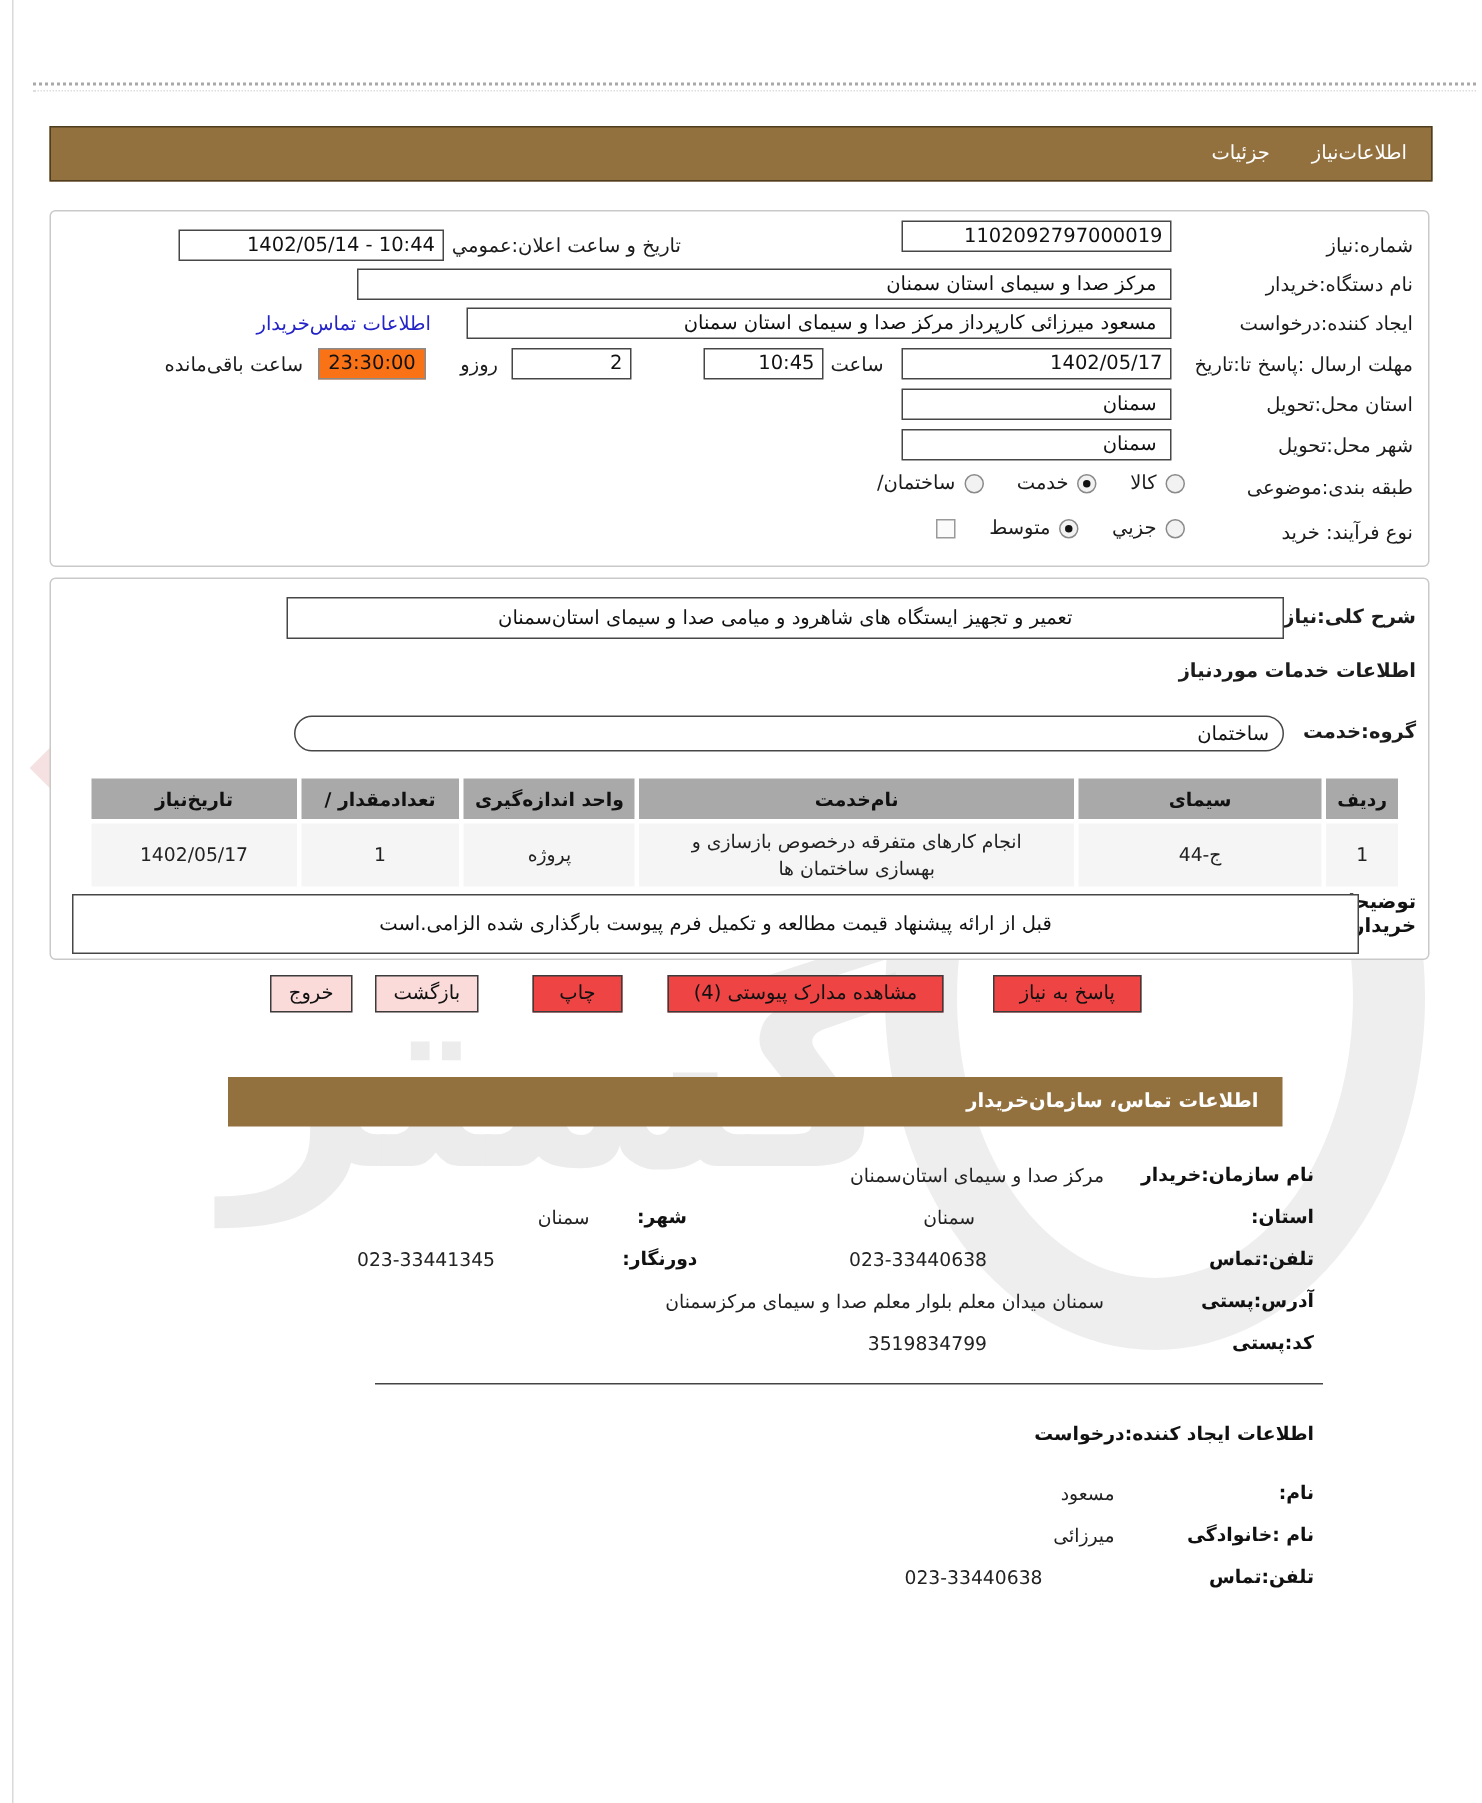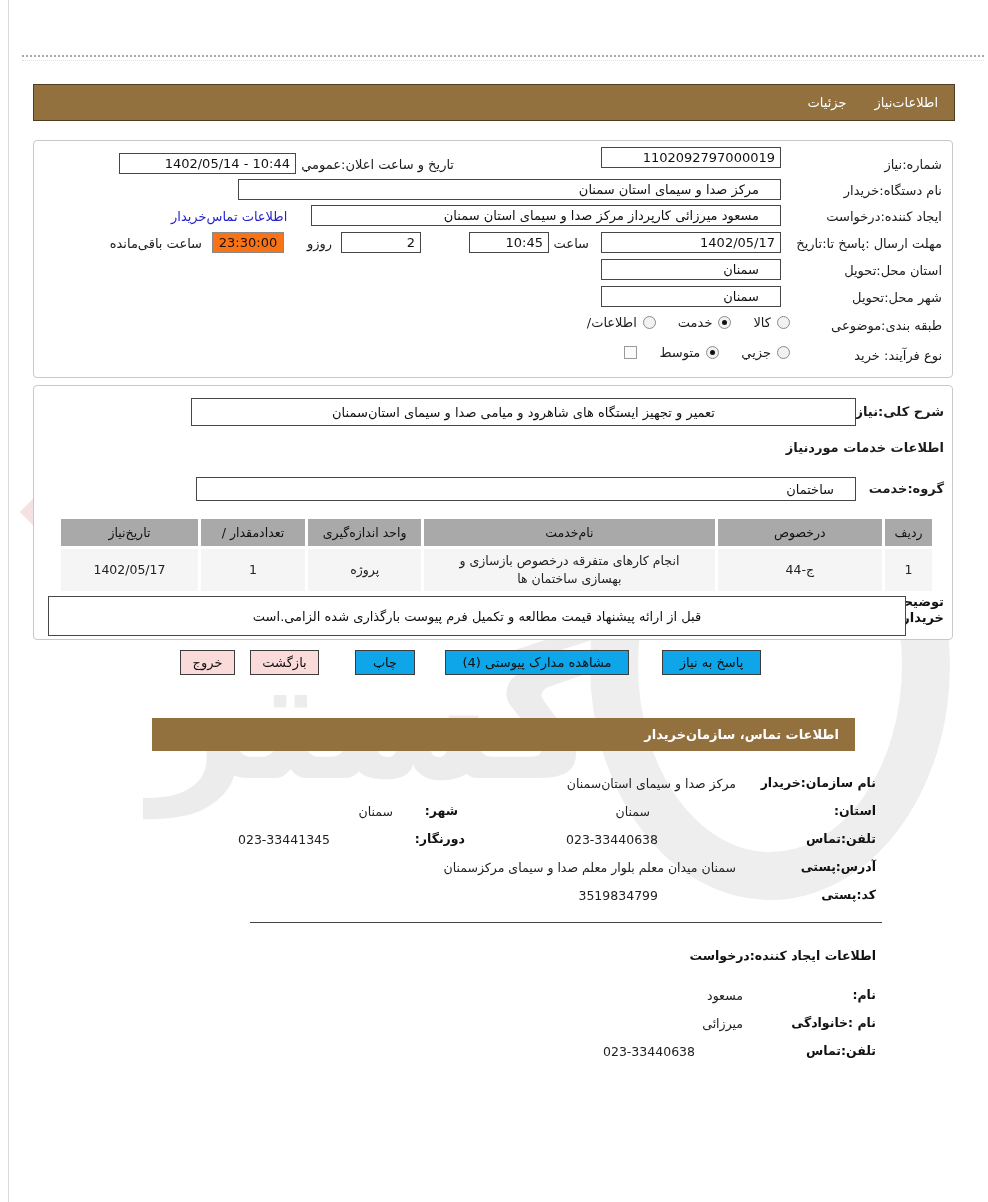--- a/index.html
+++ b/index.html
@@ -28,40 +28,40 @@
   .bar2 .bar2-title { color:#fff; font-size:13px; font-weight:bold; direction:rtl;margin-left:19px; }
 
   .panel { position:absolute; left:33px; background:#fff; border:1px solid #c9c9c9; border-radius:4px; }
   #panel1 { top:140px; width:920px; height:238px; }
   #panel2 { top:385px; width:920px; height:255px; }
 
   .lbl { position:absolute; font-size:13px; color:#1c1c1c; direction:rtl; white-space:nowrap; }
   .lbl.b { font-weight:bold; }
   .box { position:absolute; border:1px solid #474747; background:#fff; height:21px; font-size:13px; color:#111; display:flex; align-items:center; overflow:hidden; white-space:nowrap; }
   .box.num { direction:ltr; justify-content:flex-end; padding:0 5px; }
-  .box.rtl { direction:rtl; padding:0 21px; }
+  .box.rtl { direction:rtl; padding:0 9px; }
   .box.center { justify-content:center; direction:rtl; }
   .box.beige { background:#f97316; border-color:#8a8a8a; justify-content:center; direction:ltr; }
 
   .radio { display:inline-block; width:13px; height:13px; border:1px solid #8a8a8a; border-radius:50%; background:#f2f2f2; position:relative; flex:0 0 auto; }
   .radio.checked::after { content:""; position:absolute; left:3px; top:3px; width:5px; height:5px; border-radius:50%; background:#111; }
   .checkbox { display:inline-block; width:13px; height:13px; border:1px solid #9a9a9a; background:#fbfbfb; flex:0 0 auto; }
   .optrow { position:absolute; display:flex; flex-direction:row; direction:rtl; align-items:center; font-size:13px; color:#1c1c1c; }
   .optrow .optlbl { margin:0 6px 0 22px; white-space:nowrap; }
 
   .blue-link { position:absolute; font-size:13px; color:#2323c8; direction:rtl; white-space:nowrap; cursor:pointer; }
 
   
   .svc-table { position:absolute; left:24px; top:130px; width:877px; border-collapse:separate; border-spacing:3px 3px; direction:rtl; }
-  .svc-table th { background:#a9a9a9; color:#111; font-size:12.5px; font-weight:normal; height:27px; text-align:center; }
+  .svc-table th { background:#a9a9a9; color:#111; font-size:12.5px; font-weight:bold; height:27px; text-align:center; }
   .svc-table td { background:#f5f5f5; color:#222; font-size:12.5px; text-align:center; height:42px; line-height:1.45; }
   .c-row { width:50px; } .c-code { width:182px; } .c-name { width:322px; } .c-unit { width:122px; } .c-qty { width:112px; } .c-date { width:147px; }
 
   .btn { position:absolute; height:25px; border:1px solid #3c3c3c; font-size:13px; color:#111; display:flex; align-items:center; justify-content:center; direction:rtl; cursor:pointer; white-space:nowrap; }
-  .btn.green { background:#0ea5e9; }
+  .btn.green { background:#ef4444; }
   .btn.pink { background:#fbdada; }
 
   .cl { position:absolute; font-size:12.5px; font-weight:bold; color:#111; direction:rtl; white-space:nowrap; }
   .cv { position:absolute; font-size:12.5px; color:#222; direction:rtl; white-space:nowrap; }
   .cv.ltr { direction:ltr; }
   .hr-line { position:absolute; left:250px; top:922px; width:632px; border-top:1px solid #444; }
 
   .notes-lbl { position:absolute; right:8px; top:208px; text-align:right; direction:rtl; font-weight:bold; font-size:13px; line-height:16px; color:#111; }
 </style>
 </head>
@@ -116,47 +116,47 @@
       <div class="lbl" style="right:10px; top:149px;">شهر محل:تحویل</div>
       <div class="box rtl" style="left:567px; top:145px; width:180px;">سمنان</div>
 
       <div class="lbl" style="right:10px; top:177px;">طبقه بندی:موضوعی</div>
       <div class="optrow" style="right:162px; top:174px;">
         <span class="radio"></span>
         <span class="optlbl">کالا</span>
         <span class="radio checked"></span>
         <span class="optlbl">خدمت</span>
         <span class="radio"></span>
-        <span class="optlbl">اطلاعات/</span>
+        <span class="optlbl">ساختمان/</span>
       </div>
 
       <div class="lbl" style="right:10px; top:207px;">نوع فرآیند: خرید</div>
       <div class="optrow" style="right:162px; top:204px;">
         <span class="radio"></span>
         <span class="optlbl">جزیي</span>
         <span class="radio checked"></span>
         <span class="optlbl">متوسط</span>
         <span class="checkbox"></span>
       </div>
     </div>
 
     <div class="panel" id="panel2">
       <div class="lbl b" style="right:8px; top:18px;">شرح کلی:نیاز</div>
       <div class="box center" style="left:157px; top:12px; width:665px; height:28px;">تعمیر و تجهیز ایستگاه های شاهرود و میامی صدا و سیمای استان‌سمنان</div>
 
       <div class="lbl b" style="right:8px; top:54px;">اطلاعات خدمات موردنیاز</div>
 
       <div class="lbl b" style="right:8px; top:95px;">گروه:خدمت</div>
-      <div class="box rtl" style="left:162px; top:91px; width:660px; height:24px;">ساختمان</div>
+      <div class="box rtl" style="left:162px; top:91px; width:660px; height:24px;border-radius:12px;">ساختمان</div>
 
       <table class="svc-table">
         <thead>
           <tr>
             <th class="c-row">ردیف</th>
-            <th class="c-code">درخصوص</th>
+            <th class="c-code">سیمای</th>
             <th class="c-name">نام‌خدمت</th>
             <th class="c-unit">واحد اندازه‌گیری</th>
             <th class="c-qty">تعدادمقدار /</th>
             <th class="c-date">تاریخ‌نیاز</th>
           </tr>
         </thead>
         <tbody>
           <tr>
             <td>1</td>
             <td>ج-44</td>

